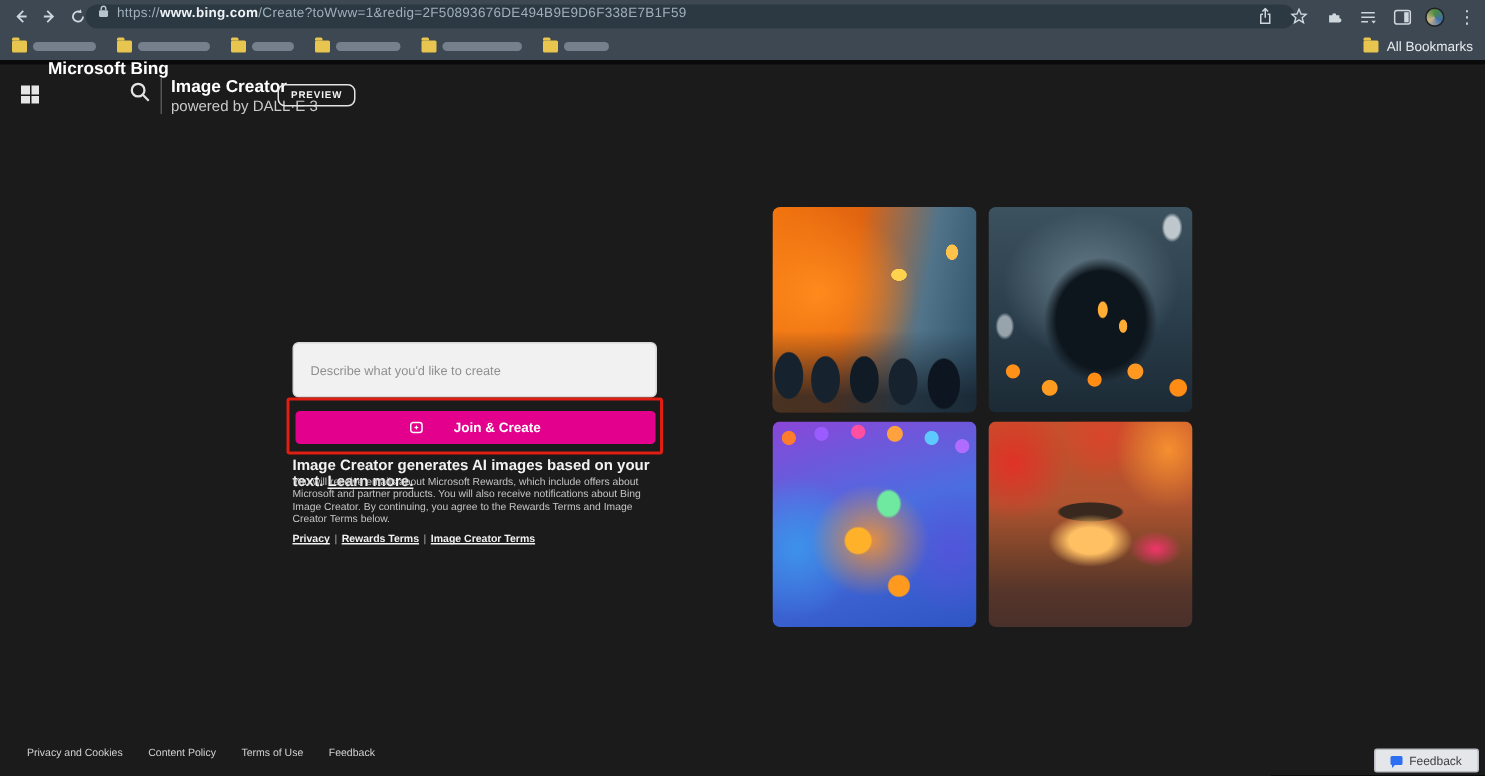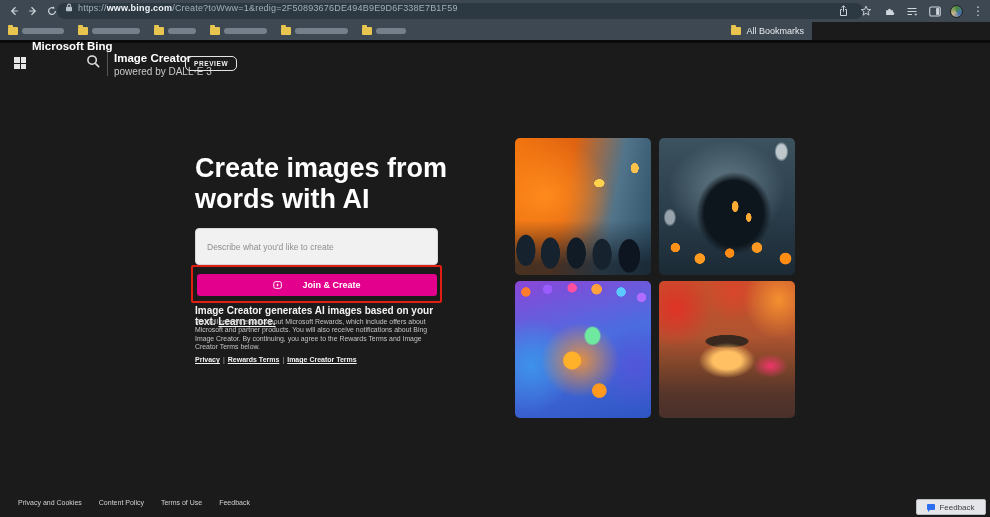--- a/index.html
+++ b/index.html
@@ -10,21 +10,21 @@
   
   .toolbar { position:absolute; left:0; top:0; width:990px; height:22px; background:#3d4852; }
   .navbtn { position:absolute; top:2px; width:18px; height:18px; display:flex; align-items:center; justify-content:center; color:#cfd6dc; }
   .urlbar { position:absolute; left:57px; top:3px; width:806px; height:16px; background:#2c3842; border-radius:8px; display:flex; padding-left:8px; gap:5px; }
   .urltext { font-size:9px; letter-spacing:.2px; color:#9fb0bc; white-space:nowrap; overflow:hidden; }
   .urltext .host { color:#eef3f6; font-weight:bold; }
   .chromeicons { position:absolute; right:4px; top:0; height:22px; display:flex; align-items:center; gap:7px; }
   .cicon { width:16px; height:16px; display:flex; align-items:center; justify-content:center; color:#cfd6dc; font-size:11px; }
   .avatar { width:13px; height:13px; border-radius:50%; background: conic-gradient(#4a8a3f, #3f6fae, #c9b48a, #4a8a3f); border:1px solid #222; }
 
-  .bookmarks { position:absolute; left:0; top:22px; width:812px; height:18px; background:#3d4852; display:flex; align-items:center; padding:0 8px; }
+  .bookmarks { position:absolute; left:0; top:22px; width:990px; height:18px; background:#3d4852; display:flex; align-items:center; padding:0 8px; }
   .bm-item { display:flex; align-items:center; gap:4px; margin-right:14px; }
   .bm-label { height:6px; border-radius:3px; background:#7f8b96; opacity:.85; }
   .bm-folder { width:10px; height:8px; background:#e8c54e; border-radius:1px; position:relative; }
   .bm-folder::before { content:""; position:absolute; left:0; top:-2px; width:5px; height:2px; background:#e8c54e; border-radius:1px 1px 0 0; }
   .allbookmarks { margin-left:auto; display:flex; align-items:center; gap:5px; font-size:9px; color:#e8ebee; }
   .chromeline { position:absolute; left:0; top:40px; width:990px; height:3px; background:#0a0a0a; }
 
   
   .mslogo { position:absolute; left:14px; top:57px; width:12px; height:12px; display:grid; grid-template-columns:1fr 1fr; gap:1px; }
   .mslogo span { background:#e6e6e6; }
@@ -213,24 +213,20 @@
     <svg width="15" height="15" viewBox="0 0 16 16">
         <circle cx="6.5" cy="6.5" r="4.5" stroke="#e2e2e2" stroke-width="1.6" fill="none"></circle>
         <path d="M10 10 L14 14" stroke="#e2e2e2" stroke-width="1.6"></path>
       </svg>
   </div>
   <div class="hdr-divider"></div>
   <div class="apptitle">Image Creator</div>
   <div class="appsub">powered by DALL·E 3</div>
   <div class="previewbadge">PREVIEW</div>
 
-  <div class="hero-title">
-    <div>Create images from</div>
-    <div>words with AI</div>
-  </div>
 
   <input class="prompt" type="text" placeholder="Describe what you'd like to create" style="">
 
   <button class="joinbtn">
     <svg width="10" height="10" viewBox="0 0 12 12">
         <rect x="1" y="2" width="9" height="8" rx="2" stroke="#fff" stroke-width="1.2" fill="none"></rect>
         <path d="M5.5 4 L6.1 5.4 L7.5 6 L6.1 6.6 L5.5 8 L4.9 6.6 L3.5 6 L4.9 5.4 Z" fill="#fff"></path>
       </svg>
     <span>Join &amp; Create</span>
   </button>

